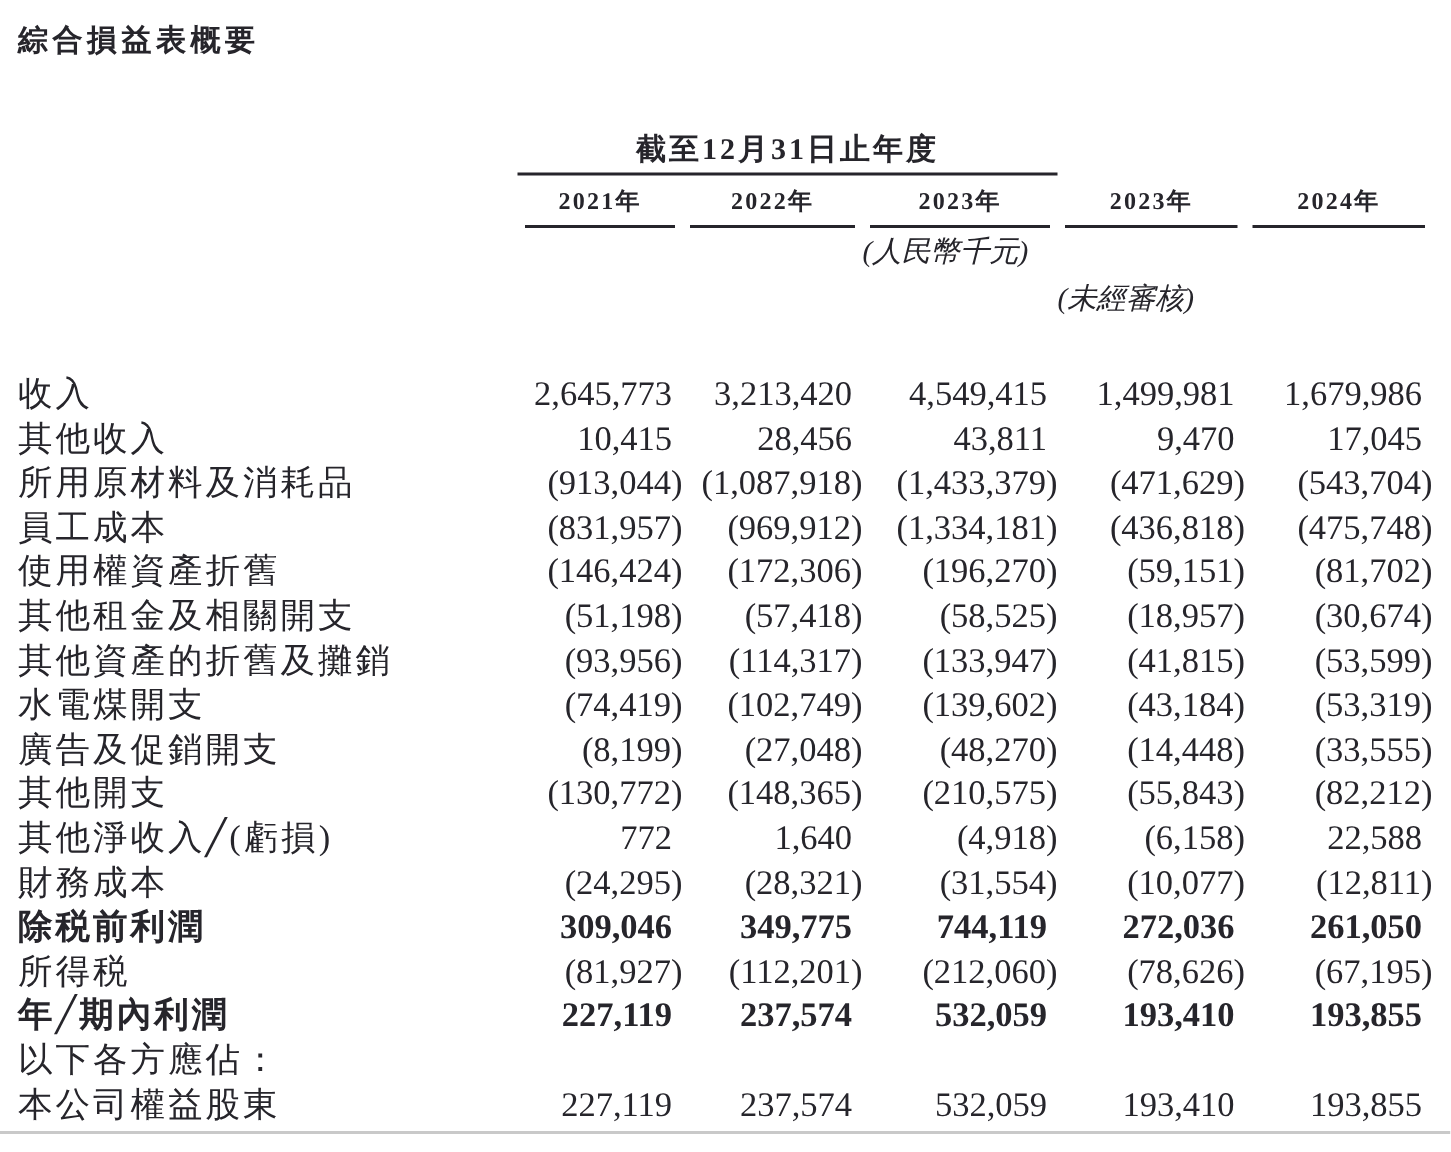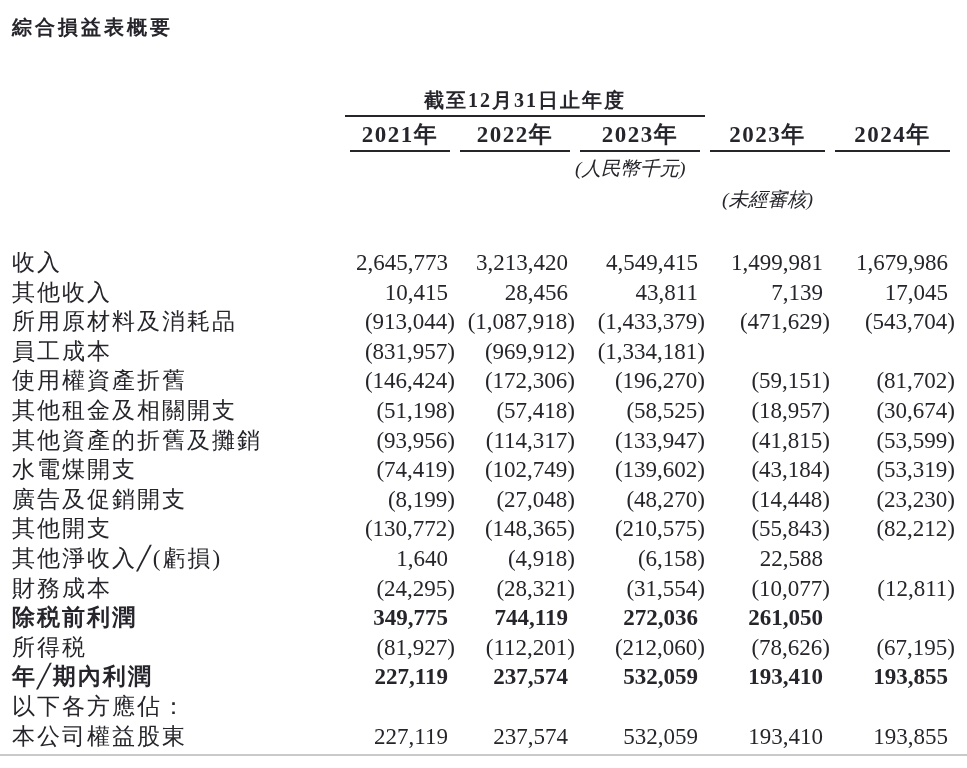--- a/index.html
+++ b/index.html
@@ -28,29 +28,29 @@
     letter-spacing:2px;padding-bottom:3px;line-height:24px;
     border-bottom:2px solid var(--c-rule);
   }
   .group-interim .group-title{margin-left:20px;margin-right:7px;}
   .year-row .ycell:nth-child(1){grid-column:2;}
   .year-row .ycell:nth-child(2){grid-column:3;}
   .year-row .ycell:nth-child(3){grid-column:4;}
   .year-row .ycell:nth-child(4){grid-column:5;}
   .year-row .ycell:nth-child(5){grid-column:6;}
   .yline{
-    display:block;text-align:center;font-weight:bold;font-size:23px;
+    display:block;text-align:center;font-weight:bold;font-size:16px;
     letter-spacing:1.5px;padding:6px 0 4px 0;line-height:23px;margin:0 5px;
     border-bottom:2px solid var(--c-rule);
   }
   .note-row{font-style:italic;font-size:19.5px;line-height:25px;}
   .note-row.currency{margin-top:4px;}
   .note-row.unaudited{margin-top:6px;}
   .currency-cell{grid-column:4/5;white-space:nowrap;}
-  .unaudited-cell{grid-column:5/6;text-align:center;white-space:nowrap;}
+  .unaudited-cell{grid-column:5/6;white-space:nowrap;}
   .rows{margin-top:36px;}
   .row{
     display:grid;grid-template-columns:var(--cols);
     font-size:23px;line-height:29.6px;
   }
   .row .label{text-align:left;white-space:nowrap;letter-spacing:2px;}
   .row .value{text-align:right;white-space:nowrap;}
   .row .value.no-paren{padding-right:7px;}
   .row.bold{font-weight:bold;}
   .bottom-rule{
@@ -104,36 +104,38 @@
         <div class="value no-paren">3,213,420</div>
         <div class="value no-paren">4,549,415</div>
         <div class="value no-paren">1,499,981</div>
         <div class="value no-paren">1,679,986</div>
       </div>
       <div class="row">
         <div class="label">其他收入</div>
         <div class="value no-paren">10,415</div>
         <div class="value no-paren">28,456</div>
         <div class="value no-paren">43,811</div>
-        <div class="value no-paren">7,139</div>
+        <div class="value no-paren">9,470</div>
         <div class="value no-paren">17,045</div>
       </div>
       <div class="row">
         <div class="label">所用原材料及消耗品</div>
         <div class="value">(913,044)</div>
         <div class="value">(1,087,918)</div>
         <div class="value">(1,433,379)</div>
         <div class="value">(471,629)</div>
         <div class="value">(543,704)</div>
       </div>
       <div class="row">
         <div class="label">員工成本</div>
         <div class="value">(831,957)</div>
         <div class="value">(969,912)</div>
         <div class="value">(1,334,181)</div>
+        <div class="value">(436,818)</div>
+        <div class="value">(475,748)</div>
       </div>
       <div class="row">
         <div class="label">使用權資產折舊</div>
         <div class="value">(146,424)</div>
         <div class="value">(172,306)</div>
         <div class="value">(196,270)</div>
         <div class="value">(59,151)</div>
         <div class="value">(81,702)</div>
       </div>
       <div class="row">
@@ -159,47 +161,49 @@
         <div class="value">(139,602)</div>
         <div class="value">(43,184)</div>
         <div class="value">(53,319)</div>
       </div>
       <div class="row">
         <div class="label">廣告及促銷開支</div>
         <div class="value">(8,199)</div>
         <div class="value">(27,048)</div>
         <div class="value">(48,270)</div>
         <div class="value">(14,448)</div>
-        <div class="value">(23,230)</div>
+        <div class="value">(33,555)</div>
       </div>
       <div class="row">
         <div class="label">其他開支</div>
         <div class="value">(130,772)</div>
         <div class="value">(148,365)</div>
         <div class="value">(210,575)</div>
         <div class="value">(55,843)</div>
         <div class="value">(82,212)</div>
       </div>
       <div class="row">
         <div class="label">其他淨收入╱(虧損)</div>
+        <div class="value no-paren">772</div>
         <div class="value no-paren">1,640</div>
         <div class="value">(4,918)</div>
         <div class="value">(6,158)</div>
         <div class="value no-paren">22,588</div>
       </div>
       <div class="row">
         <div class="label">財務成本</div>
         <div class="value">(24,295)</div>
         <div class="value">(28,321)</div>
         <div class="value">(31,554)</div>
         <div class="value">(10,077)</div>
         <div class="value">(12,811)</div>
       </div>
       <div class="row bold">
         <div class="label">除税前利潤</div>
+        <div class="value no-paren">309,046</div>
         <div class="value no-paren">349,775</div>
         <div class="value no-paren">744,119</div>
         <div class="value no-paren">272,036</div>
         <div class="value no-paren">261,050</div>
       </div>
       <div class="row">
         <div class="label">所得税</div>
         <div class="value">(81,927)</div>
         <div class="value">(112,201)</div>
         <div class="value">(212,060)</div>

